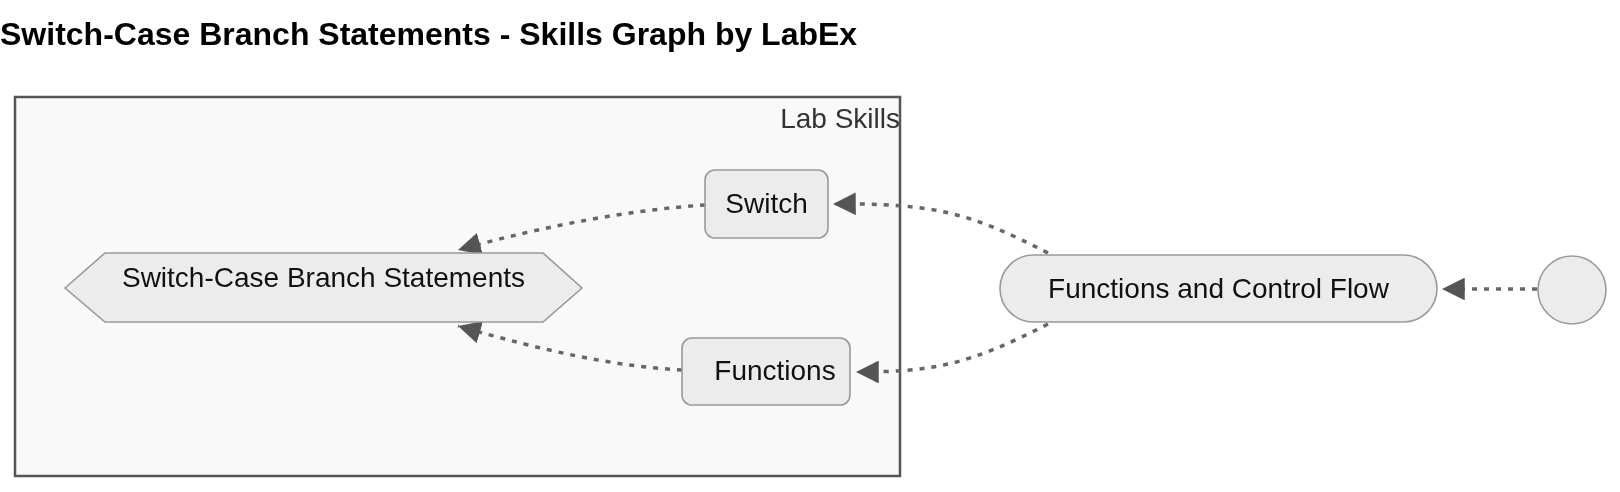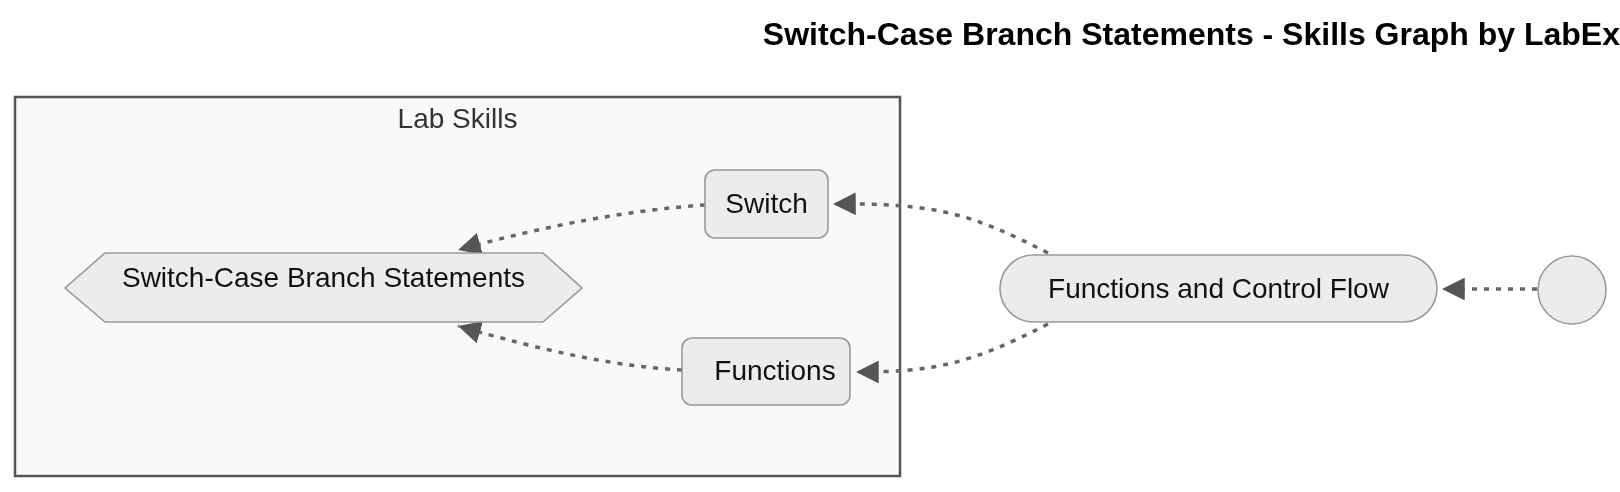--- a/index.html
+++ b/index.html
@@ -21,30 +21,30 @@
     color: #111111;
     font-size: 28px;
     line-height: 1.1;
     white-space: nowrap;
     pointer-events: none;
   }
   .title {
     position: absolute;
     left: 0; top: 16px;
     width: 100%;
-    text-align: right;
+    text-align: left;
     font-size: 32px;
     font-weight: 600;
     color: #000000;
   }
   .cluster-title {
     position: absolute;
     left: 15px; top: 103px;
     width: 885px;
-    text-align: center;
+    text-align: right;
     font-size: 28px;
     color: #333333;
   }
 </style>
 </head>
 <body>
 
 <div id="stage">
 
   <div class="title">Switch-Case Branch Statements - Skills Graph by LabEx</div>

